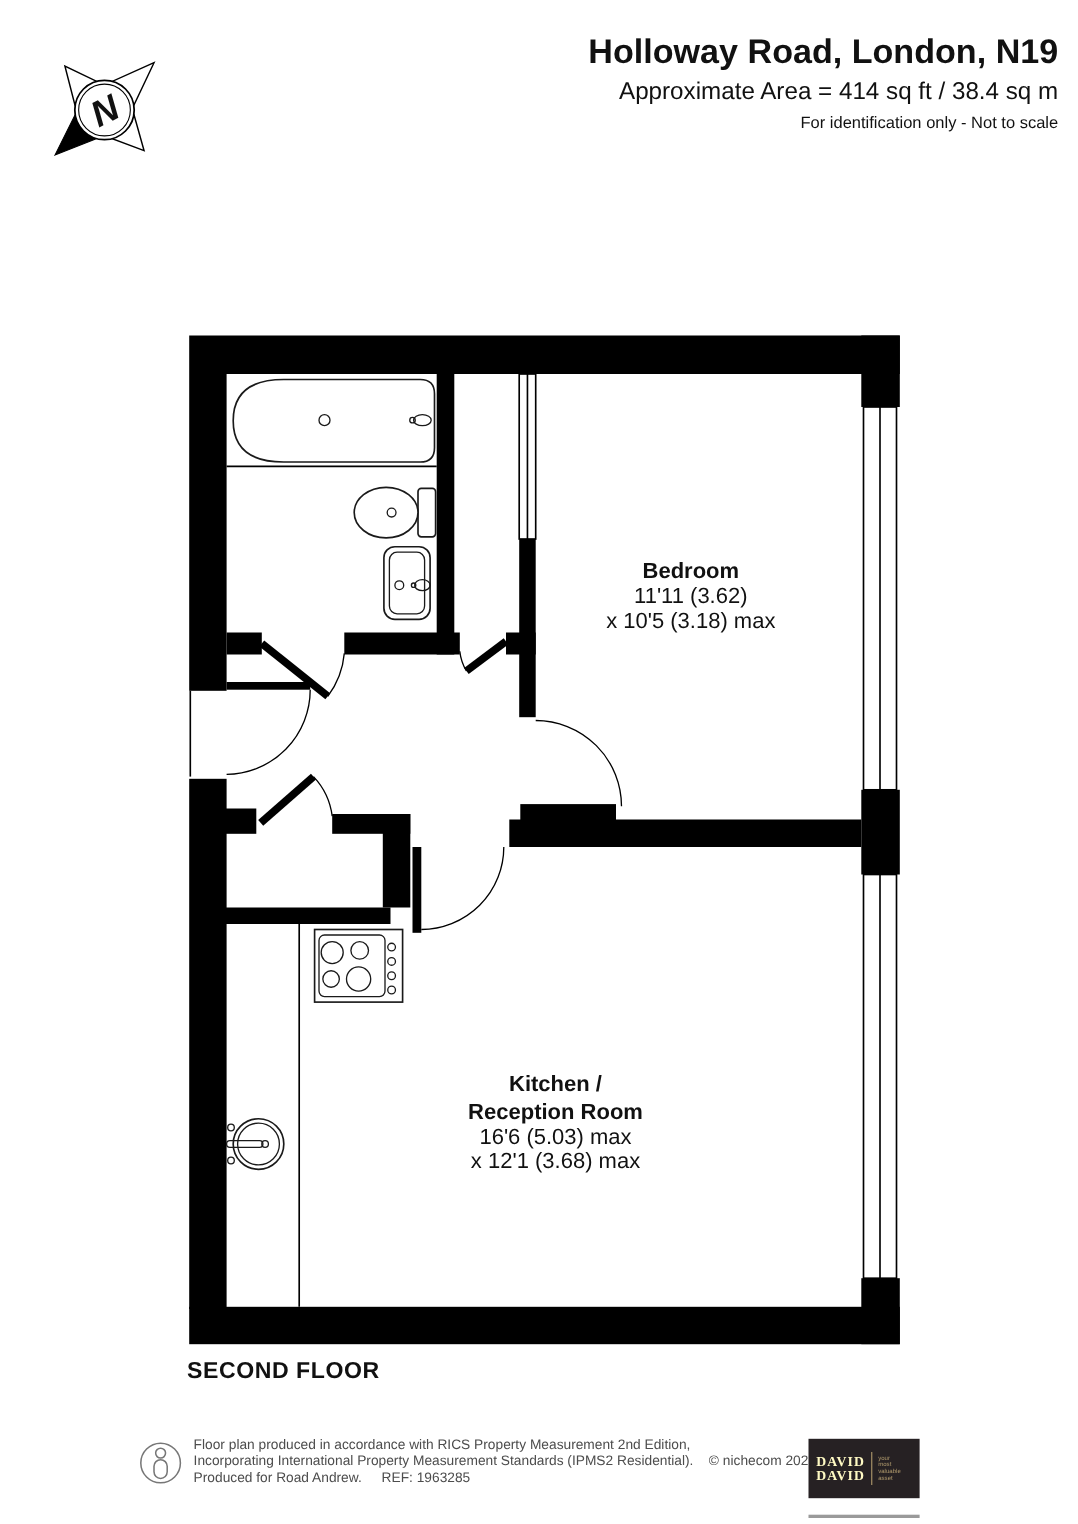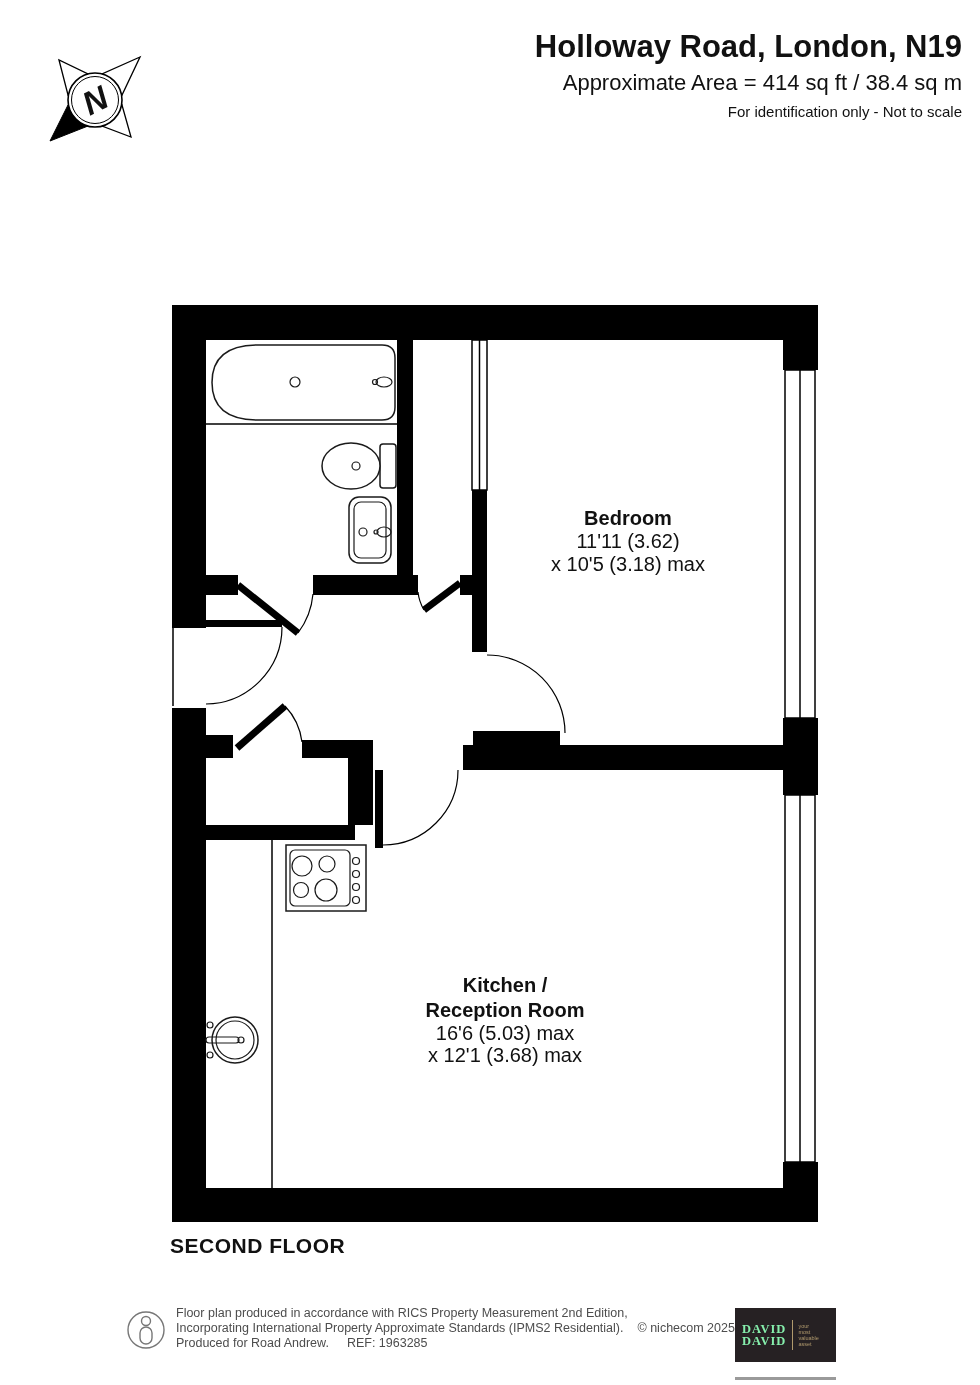--- a/index.html
+++ b/index.html
@@ -27,21 +27,21 @@
   .compass-n{font-size:33px;font-weight:bold;font-style:italic;}
   
   #footer{position:absolute;left:126px;top:1306px;display:flex;align-items:flex-start;}
   #footer .ftxt{margin-left:10px;font-size:12.5px;line-height:15px;color:#4d4d4d;}
   #footer .copy{margin-left:14px;}
   #footer .ref{margin-left:18px;}
   
   #logo{position:absolute;left:735px;top:1308px;width:101px;height:54px;background:#262123;
         display:flex;align-items:center;padding:0 7px;box-sizing:border-box;}
   #logo .lname{font-family:"Liberation Serif",serif;font-weight:bold;font-size:12.5px;
-        line-height:12px;letter-spacing:1px;color:#86efac;}
+        line-height:12px;letter-spacing:1px;color:#fef9c3;}
   #logo .ldiv{width:1px;height:30px;background:#b09a6d;margin:0 5px 0 6px;flex:none;}
   #logo .ltag{font-size:5.5px;line-height:6px;color:#b09a6d;}
   #logo-bar{position:absolute;left:735px;top:1377px;width:101px;height:3px;background:#9a9a9a;}
 </style>
 </head>
 <body>
 
 <div id="page">
 
   <div id="header">
@@ -183,21 +183,21 @@
 
   <div id="footer">
     <svg width="40" height="48" viewBox="0 0 40 48">
       <circle cx="20" cy="24" r="18" fill="none" stroke="#777" stroke-width="1.4"></circle>
       <circle cx="20" cy="15" r="4.5" fill="none" stroke="#777" stroke-width="1.4"></circle>
       <rect x="14" y="21" width="12" height="17" rx="6" fill="none" stroke="#777" stroke-width="1.4"></rect>
     </svg>
     <div class="ftxt">
       <div>Floor plan produced in accordance with RICS Property Measurement 2nd Edition,</div>
       <div>
-        <span>Incorporating International Property Approximate Standards (IPMS2 Residential).</span><span class="copy">© nichecom 2025.</span>
+        <span>Incorporating International Property Measurement Standards (IPMS2 Residential).</span><span class="copy">© nichecom 2025.</span>
       </div>
       <div>
         <span>Produced for Road Andrew.</span><span class="ref">REF: 1963285</span>
       </div>
     </div>
   </div>
 
   <div id="logo">
     <div class="lname">
       <div>DAVID</div>

